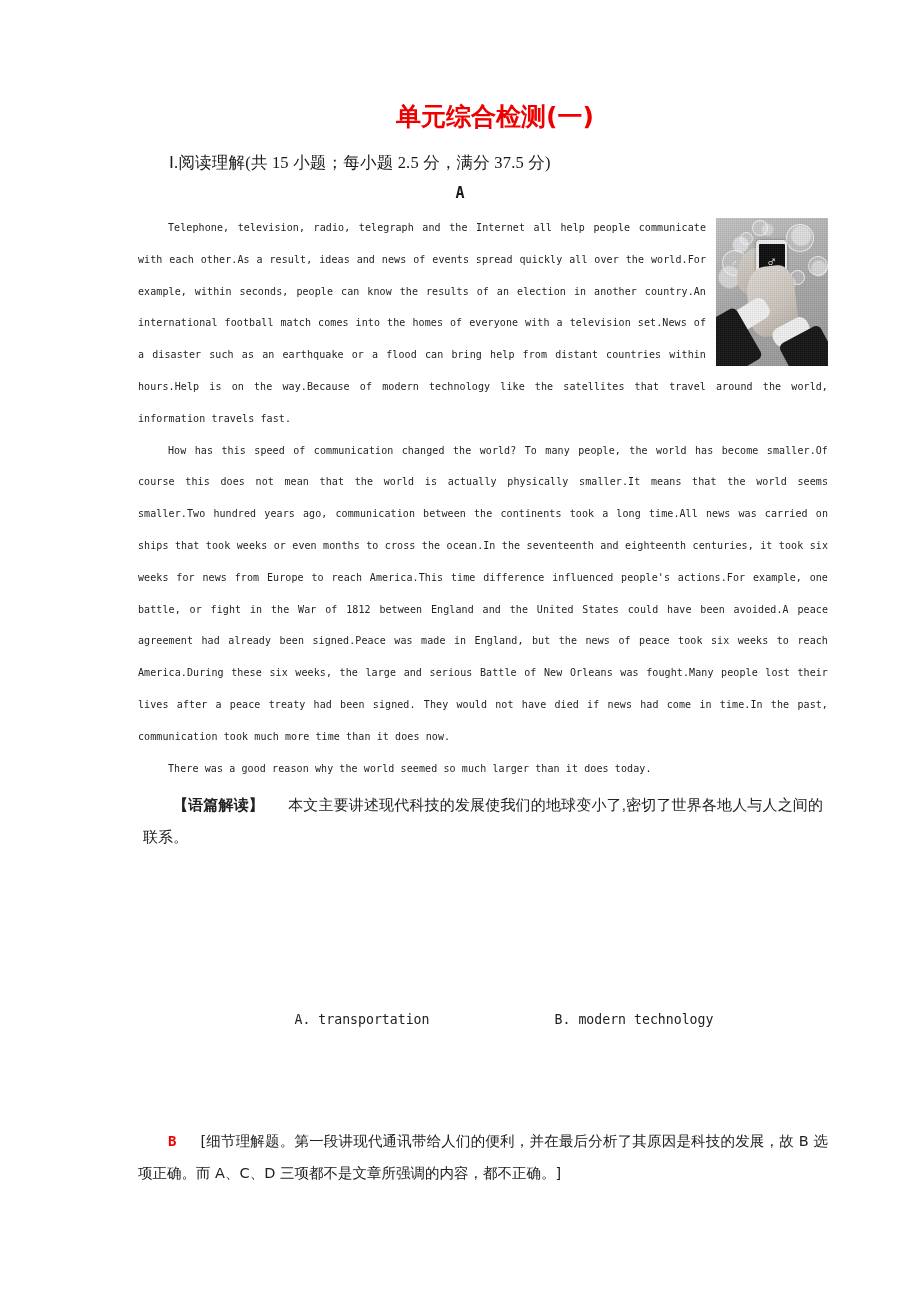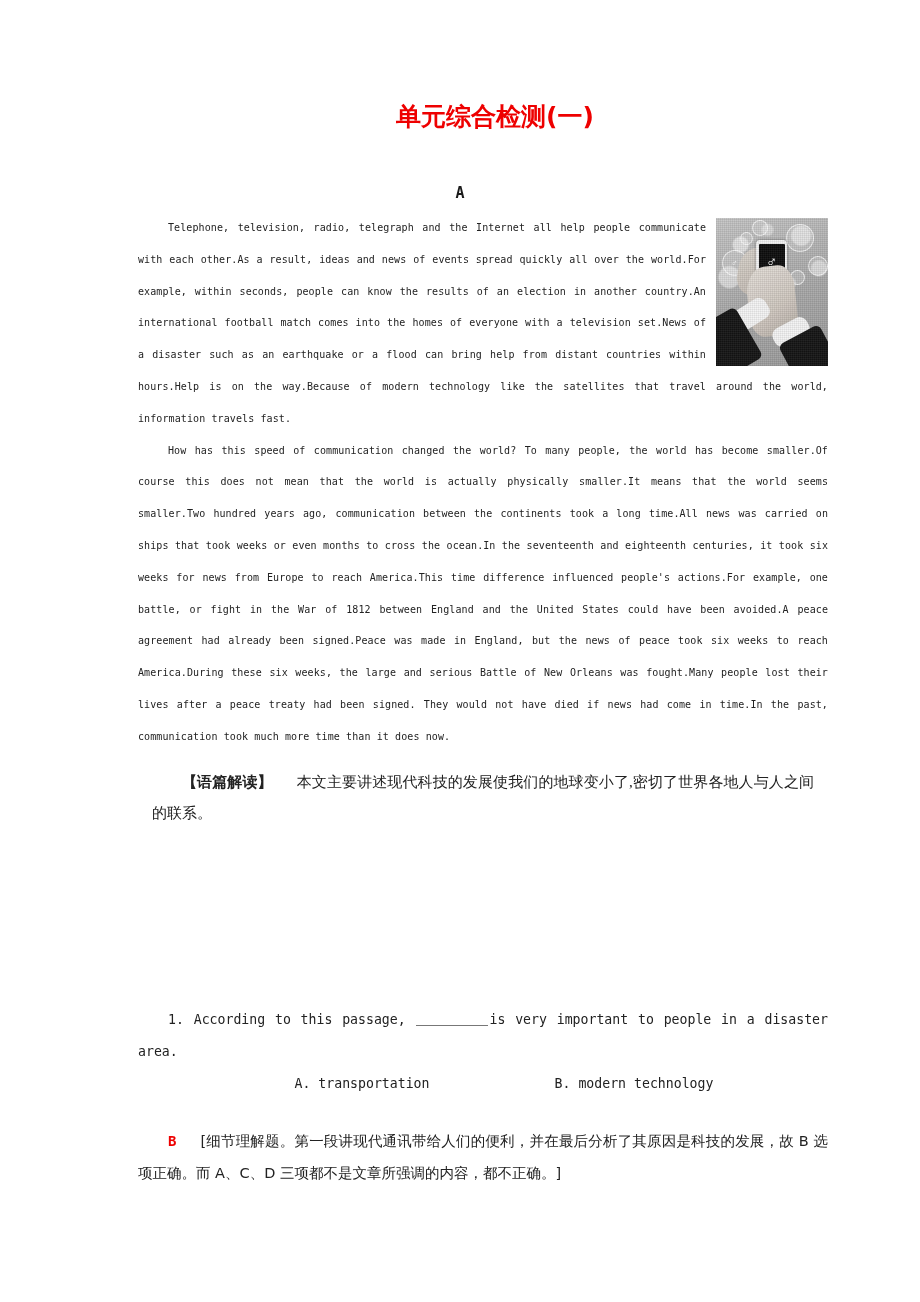--- a/index.html
+++ b/index.html
@@ -86,22 +86,22 @@
     line-height: 31.8px;
     text-align: justify;
     text-align-last: left;
     letter-spacing: 0.1px;
     color: #222;
   }
   p.para.indent {
     text-indent: 30px;
   }
   p.para-cn {
-    margin: 14px;
-    font-family: Liberation Serif, serif;
+    margin: 5px;
+    font-family: Liberation Sans, sans-serif;
     font-size: 15px;
     line-height: 31.8px;
     text-align: justify;
     text-align-last: left;
     color: #222;
   }
   p.para-cn.indent { text-indent: 30px; }
 
   .cn-bold {
     font-weight: bold;
@@ -302,20 +302,21 @@
     pointer-events: none;
   }
 </style>
 </head>
 <body>
 
 <div class="page">
 
   <h1 class="doc-title">单元综合检测(一)</h1>
 
+  <div class="section-heading">Ⅰ.阅读理解(共 15 小题；每小题 2.5 分，满分 37.5 分)</div>
 
   <div class="passage-label">A</div>
 
   <div class="body-area">
 
     <div class="float-img">
       <div class="photo">
         <div class="bg-grad"></div>
         <div class="bubble" style="left:6px;  top:32px;  width:24px; height:24px;"></div>
         <div class="bub-icon" style="left:15px; top:41px;">♂</div>
@@ -337,26 +338,26 @@
         <div class="cuff-b"></div>
         <div class="sleeve-b"></div>
         <div class="noise"></div>
       </div>
     </div>
 
     <p class="para indent">Telephone, television, radio, telegraph and the Internet all help people communicate with each other.As a result, ideas and news of events spread quickly all over the world.For example, within seconds, people can know the results of an election in another country.An international football match comes into the homes of everyone with a television set.News of a disaster such as an earthquake or a flood can bring help from distant countries within hours.Help is on the way.Because of modern technology like the satellites that travel around the world, information travels fast.</p>
 
     <p class="para indent">How has this speed of communication changed the world? To many people, the world has become smaller.Of course this does not mean that the world is actually physically smaller.It means that the world seems smaller.Two hundred years ago, communication between the continents took a long time.All news was carried on ships that took weeks or even months to cross the ocean.In the seventeenth and eighteenth centuries, it took six weeks for news from Europe to reach America.This time difference influenced people's actions.For example, one battle, or fight in the War of 1812 between England and the United States could have been avoided.A peace agreement had already been signed.Peace was made in England, but the news of peace took six weeks to reach America.During these six weeks, the large and serious Battle of New Orleans was fought.Many people lost their lives after a peace treaty had been signed. They would not have died if news had come in time.In the past, communication took much more time than it does now.</p>
 
+    <p class="para indent">There was a good reason why the world seemed so much larger than it does today.</p>
 
     <p class="para-cn indent"><span class="cn-bold">【语篇解读】</span><span class="gap"></span><span>本文主要讲述现代科技的发展使我们的地球变小了,密切了世界各地人与人之间的联系。</span></p>
   </div>
 
   <div class="question-block">
-    <p class="q-stem"><span>1.</span>&nbsp;<span>According to this passage,</span>&nbsp;<span class="blank-line"></span><span>is very important to people in a disaster area.</span></p>
 
     <div class="options-row">
       <span class="opt"><span>A.</span>&nbsp;<span>transportation</span></span><span class="opt"><span>B.</span>&nbsp;<span>modern technology</span></span>
     </div>
 
   </div>
 
   <div class="explanation">
     <p class="exp-text"><span class="ans-letter">B</span><span class="gap"></span><span>[细节理解题。第一段讲现代通讯带给人们的便利，并在最后分析了其原因是科技的发展，故 B 选项正确。而 A、C、D 三项都不是文章所强调的内容，都不正确。]</span></p>
   </div>

